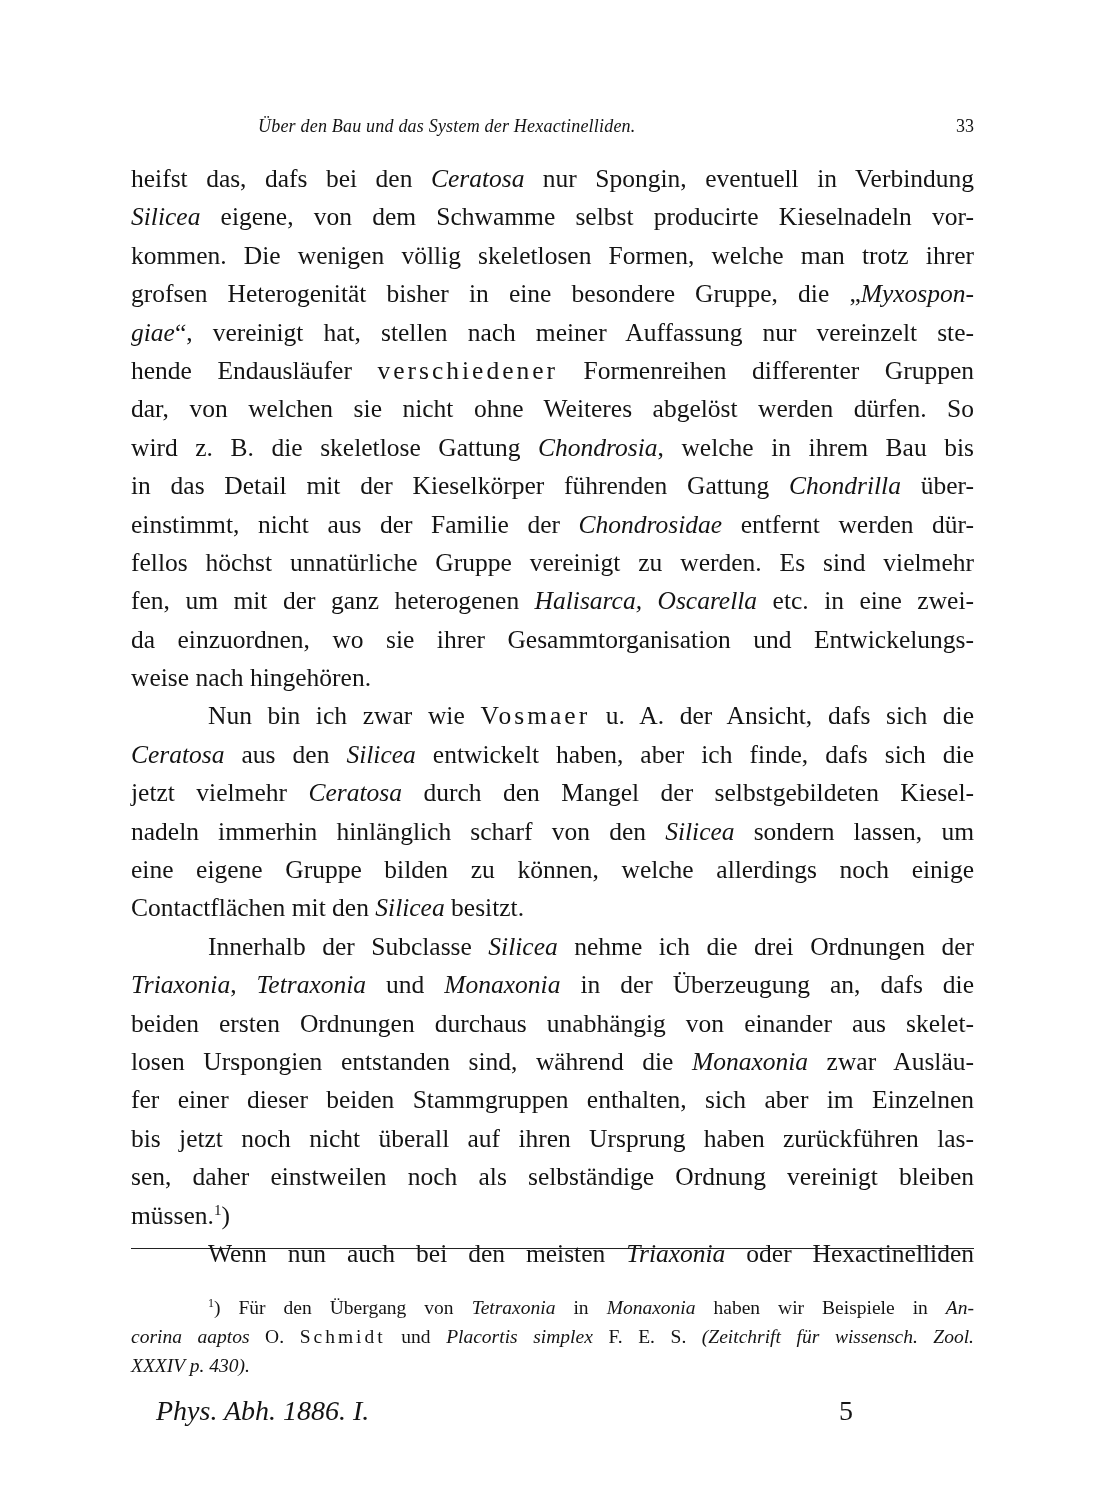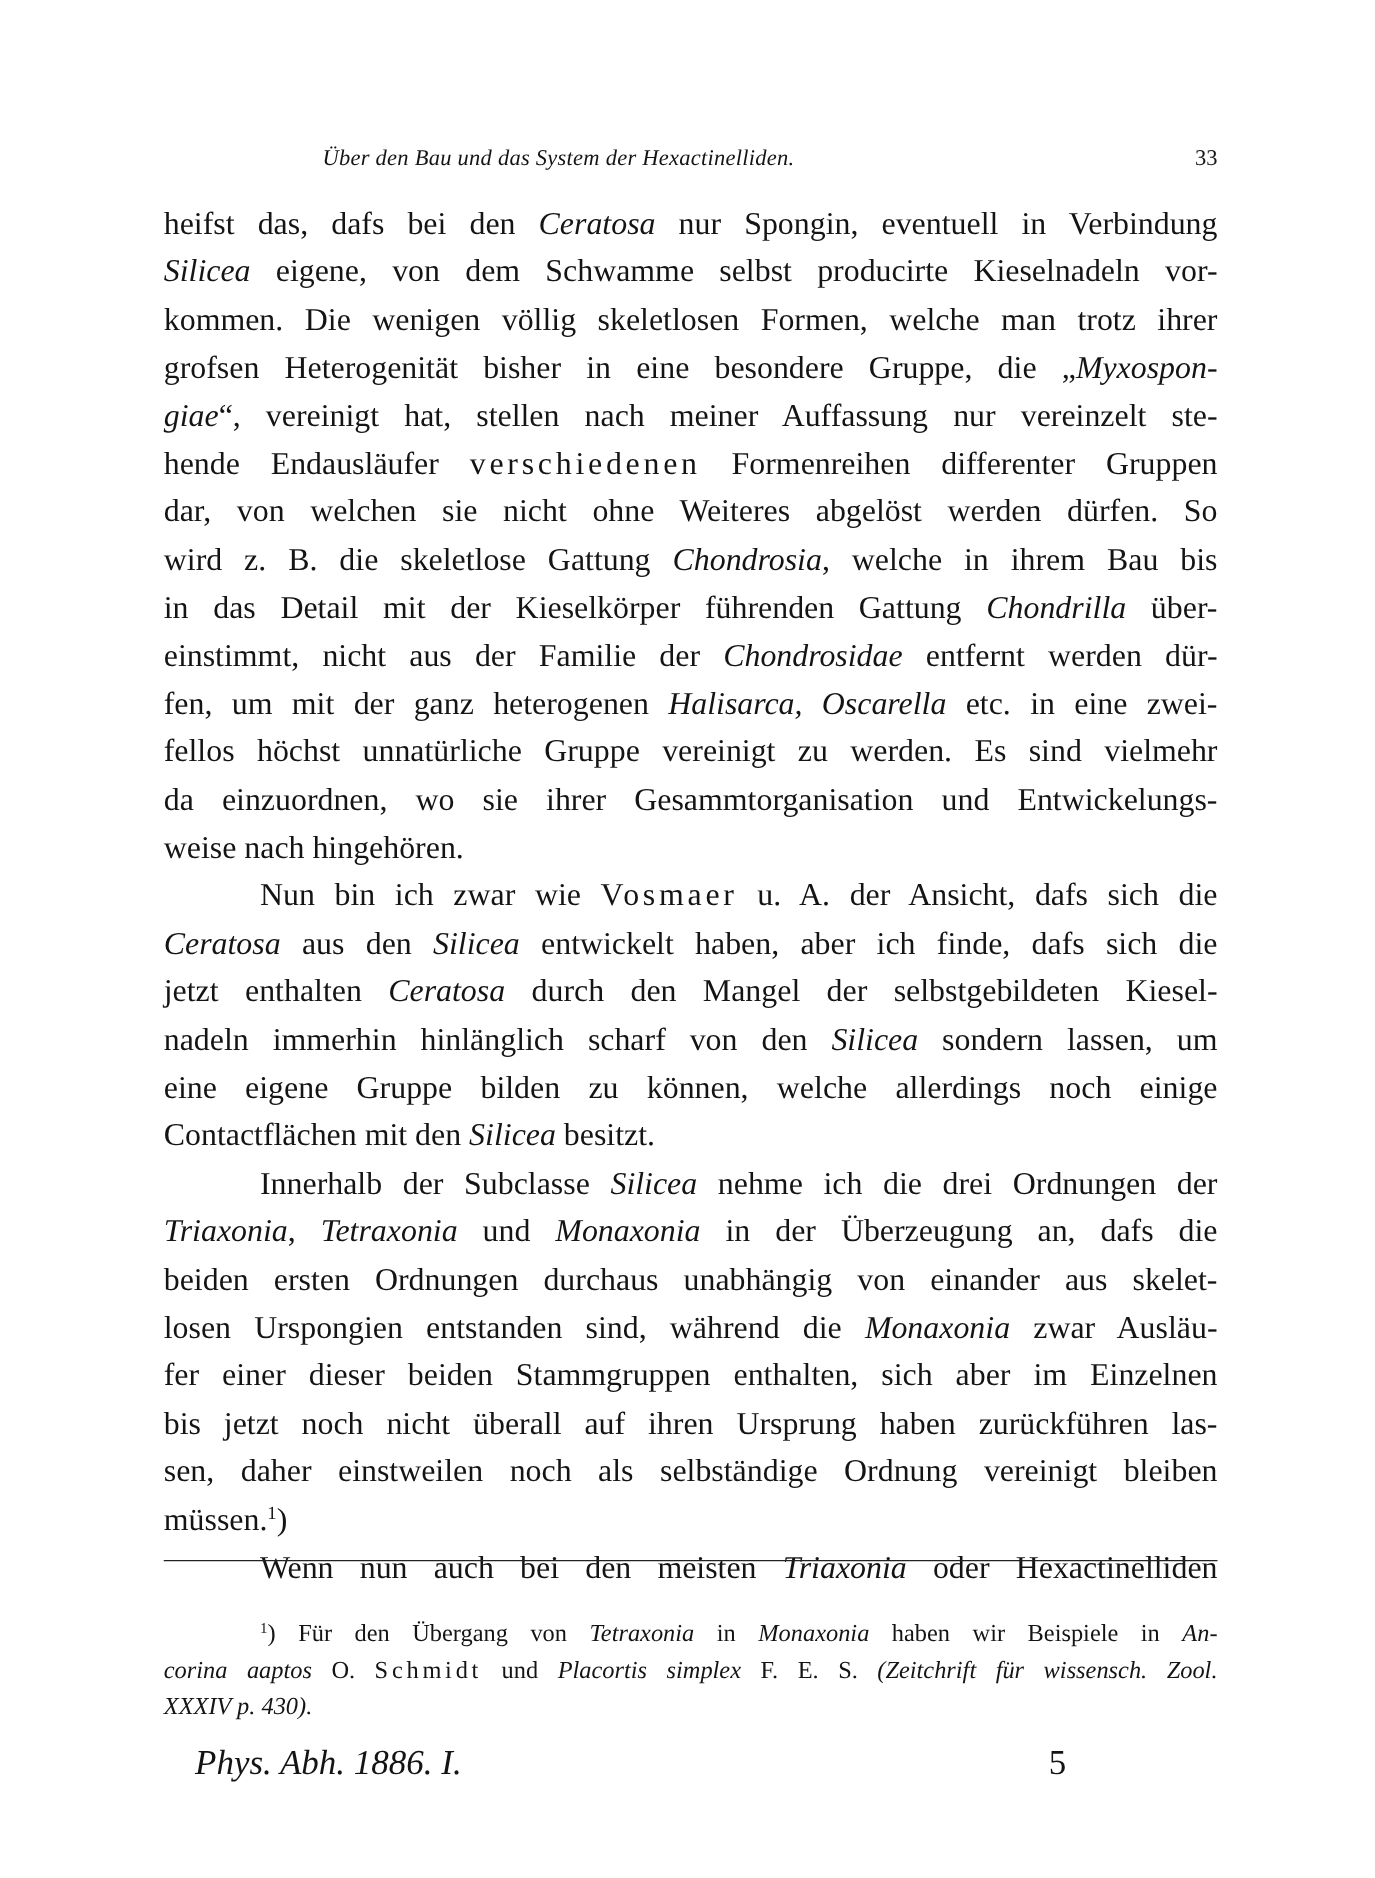--- a/index.html
+++ b/index.html
@@ -60,32 +60,32 @@
     <span class="title">Über den Bau und das System der Hexactinelliden.</span>
     <span class="pagenum">33</span>
   </div>
 
   <div class="body-text" id="body-text">
       <div class="line"><span>heifst das, dafs bei den </span><span class="it">Ceratosa</span><span> nur Spongin, eventuell in Verbindung</span></div>
       <div class="line"><span class="it">Silicea</span><span> eigene, von dem Schwamme selbst producirte Kieselnadeln vor-</span></div>
       <div class="line"><span>kommen. Die wenigen völlig skeletlosen Formen, welche man trotz ihrer</span></div>
       <div class="line"><span>grofsen Heterogenität bisher in eine besondere Gruppe, die „</span><span class="it">Myxospon-</span></div>
       <div class="line"><span class="it">giae</span><span>“, vereinigt hat, stellen nach meiner Auffassung nur vereinzelt ste-</span></div>
-      <div class="line"><span>hende Endausläufer </span><span class="sp">verschiedenen</span><span> Formenreihen differenter Gruppen</span></div>
+      <div class="line"><span>hende Endausläufer </span><span class="sp">verschiedener</span><span> Formenreihen differenter Gruppen</span></div>
       <div class="line"><span>dar, von welchen sie nicht ohne Weiteres abgelöst werden dürfen.  So</span></div>
       <div class="line"><span>wird z. B. die skeletlose Gattung </span><span class="it">Chondrosia</span><span>, welche in ihrem Bau bis</span></div>
       <div class="line"><span>in das Detail mit der Kieselkörper führenden Gattung </span><span class="it">Chondrilla</span><span> über-</span></div>
       <div class="line"><span>einstimmt, nicht aus der Familie der </span><span class="it">Chondrosidae</span><span> entfernt werden dür-</span></div>
+      <div class="line"><span>fellos höchst unnatürliche Gruppe vereinigt zu werden.  Es sind vielmehr</span></div>
       <div class="line"><span>fen, um mit der ganz heterogenen </span><span class="it">Halisarca, Oscarella</span><span> etc. in eine zwei-</span></div>
-      <div class="line"><span>fellos höchst unnatürliche Gruppe vereinigt zu werden.  Es sind vielmehr</span></div>
       <div class="line"><span>da einzuordnen, wo sie ihrer Gesammtorganisation und Entwickelungs-</span></div>
       <div class="line last"><span>weise nach hingehören.</span></div>
       <div class="line indent"><span>Nun bin ich zwar wie </span><span class="sp">Vosmaer</span><span> u. A. der Ansicht, dafs sich die</span></div>
       <div class="line"><span class="it">Ceratosa</span><span> aus den </span><span class="it">Silicea</span><span> entwickelt haben, aber ich finde, dafs sich die</span></div>
-      <div class="line"><span>jetzt enthalten </span><span class="it">Ceratosa</span><span> durch den Mangel der selbstgebildeten Kiesel-</span></div>
+      <div class="line"><span>jetzt vielmehr </span><span class="it">Ceratosa</span><span> durch den Mangel der selbstgebildeten Kiesel-</span></div>
       <div class="line"><span>nadeln immerhin hinlänglich scharf von den </span><span class="it">Silicea</span><span> sondern lassen, um</span></div>
       <div class="line"><span>eine eigene Gruppe bilden zu können, welche allerdings noch einige</span></div>
       <div class="line last"><span>Contactflächen mit den </span><span class="it">Silicea</span><span> besitzt.</span></div>
       <div class="line indent"><span>Innerhalb der Subclasse </span><span class="it">Silicea</span><span> nehme ich die drei Ordnungen der</span></div>
       <div class="line"><span class="it">Triaxonia</span><span>, </span><span class="it">Tetraxonia</span><span> und </span><span class="it">Monaxonia</span><span> in der Überzeugung an, dafs die</span></div>
       <div class="line"><span>beiden ersten Ordnungen durchaus unabhängig von einander aus skelet-</span></div>
       <div class="line"><span>losen Urspongien entstanden sind, während die </span><span class="it">Monaxonia</span><span> zwar Ausläu-</span></div>
       <div class="line"><span>fer einer dieser beiden Stammgruppen enthalten, sich aber im Einzelnen</span></div>
       <div class="line"><span>bis jetzt noch nicht überall auf ihren Ursprung haben zurückführen las-</span></div>
       <div class="line"><span>sen, daher einstweilen noch als selbständige Ordnung vereinigt bleiben</span></div>

